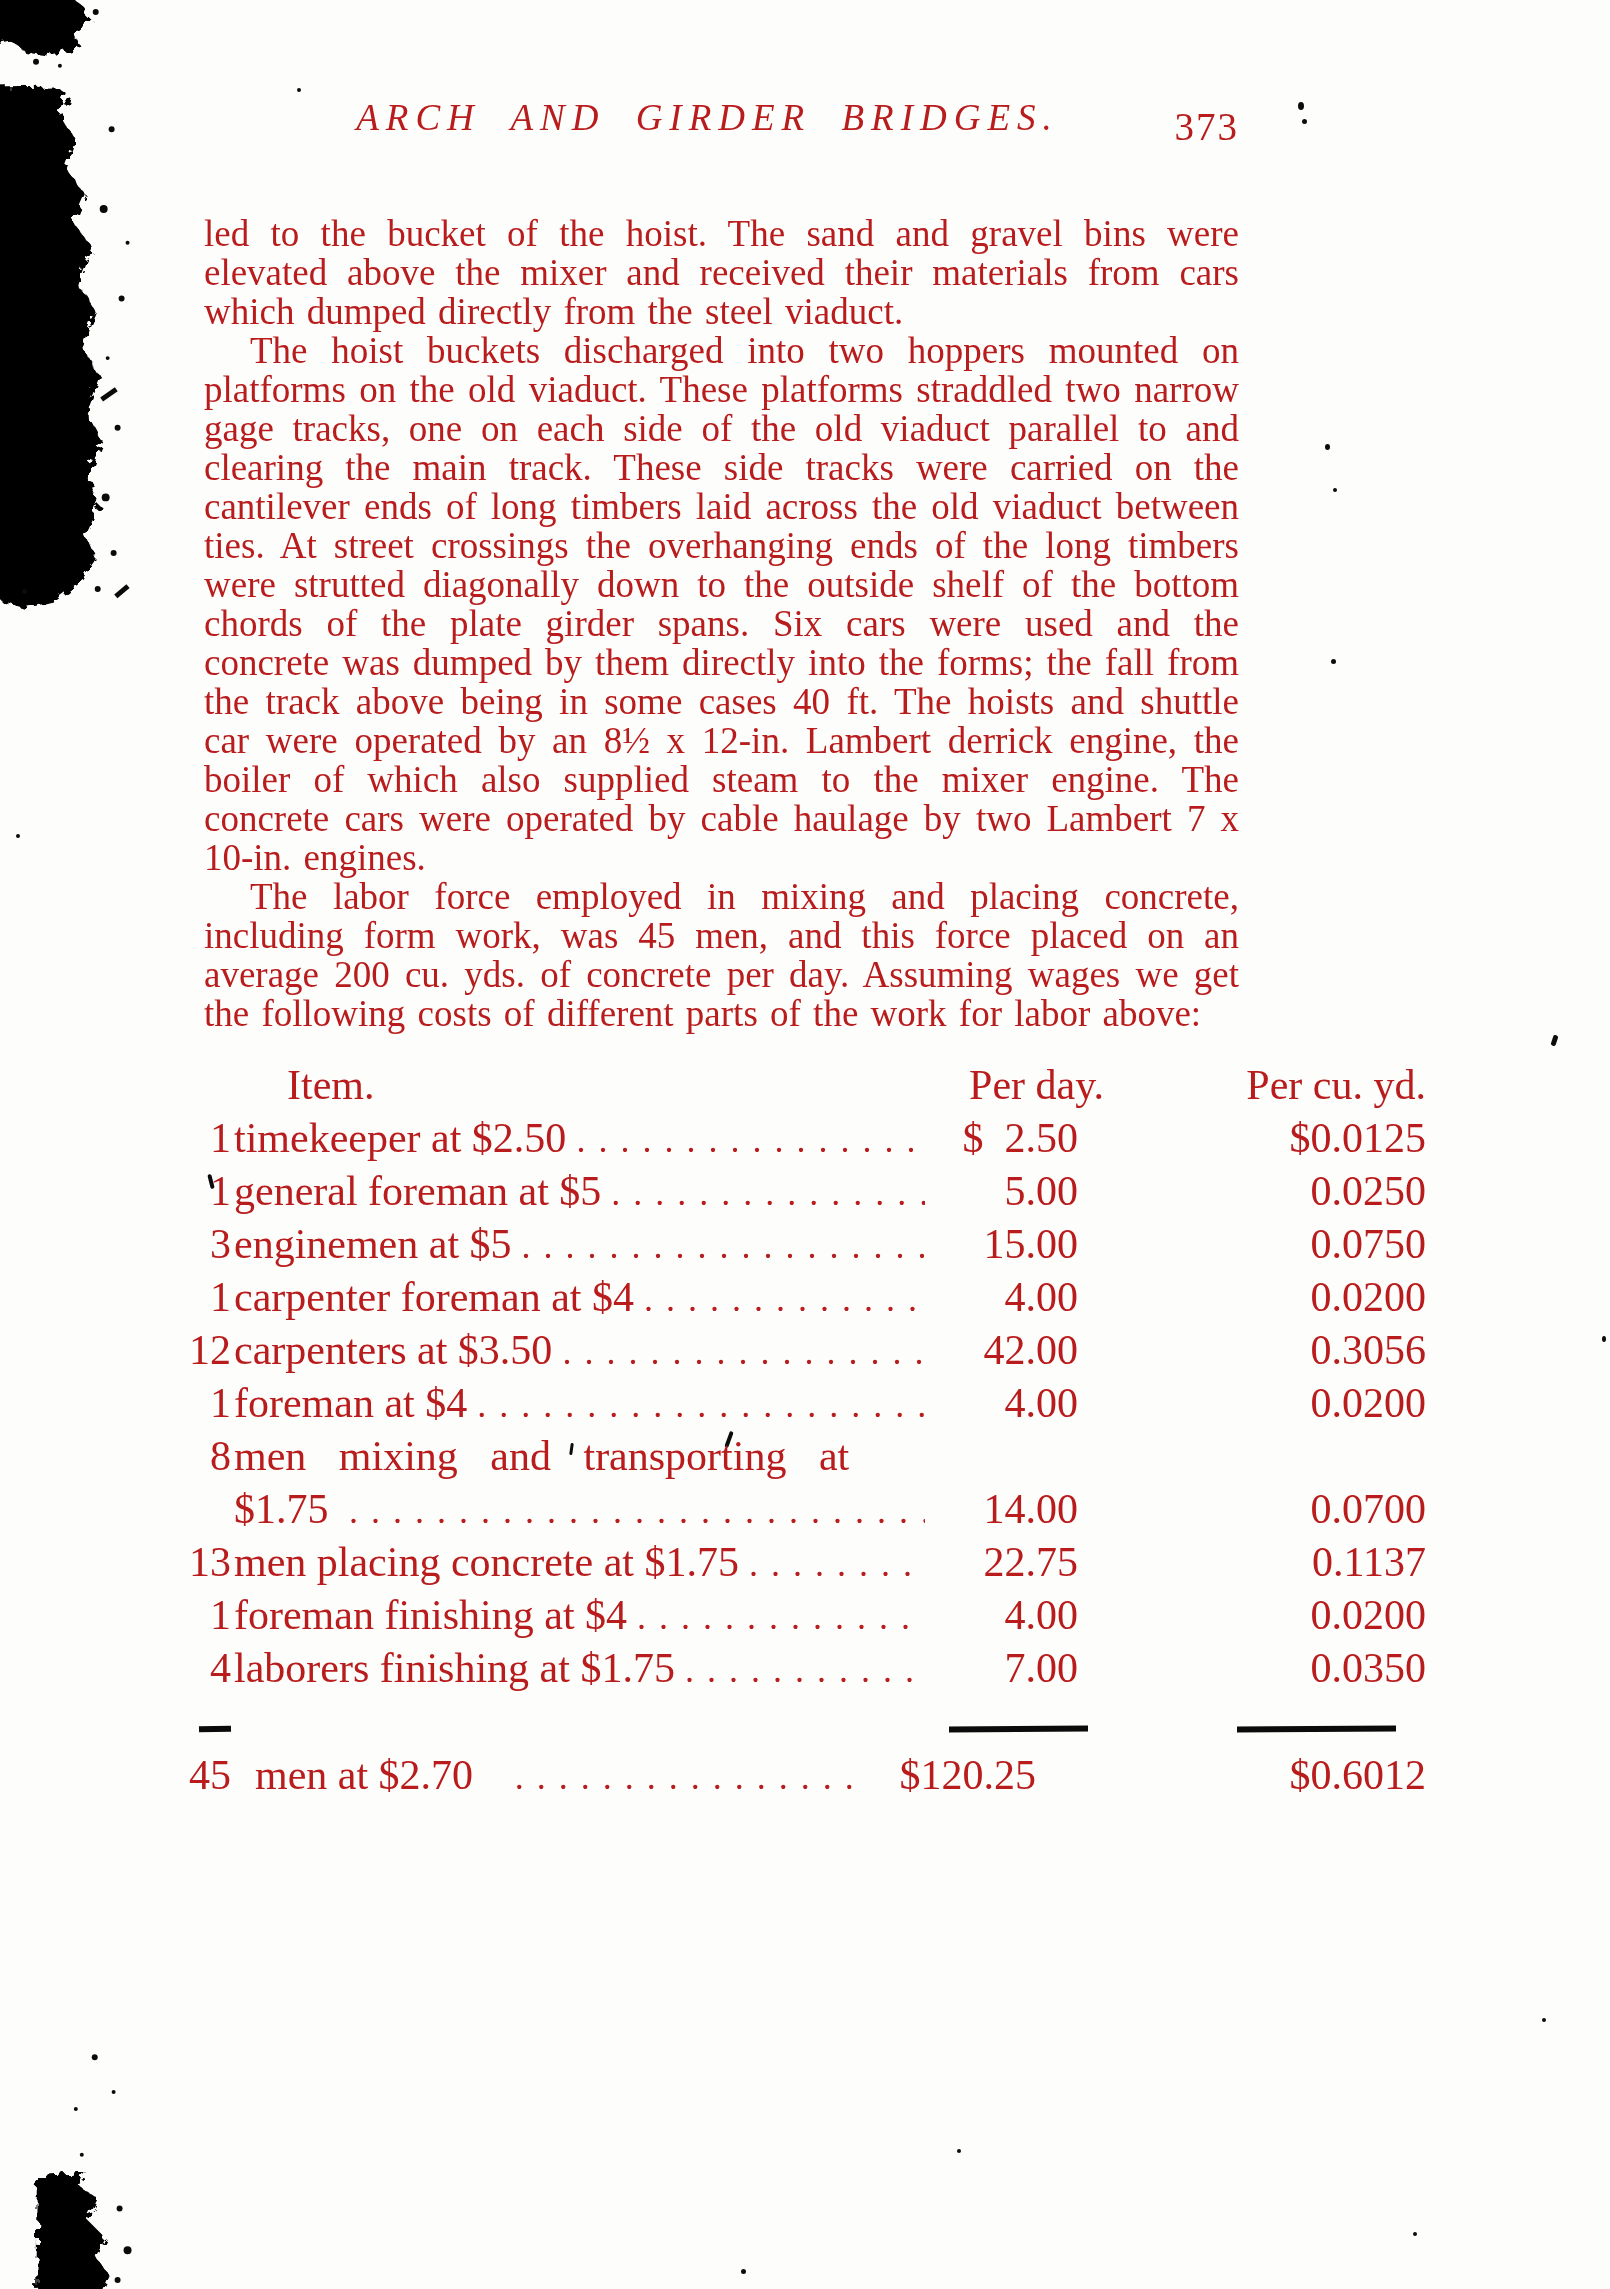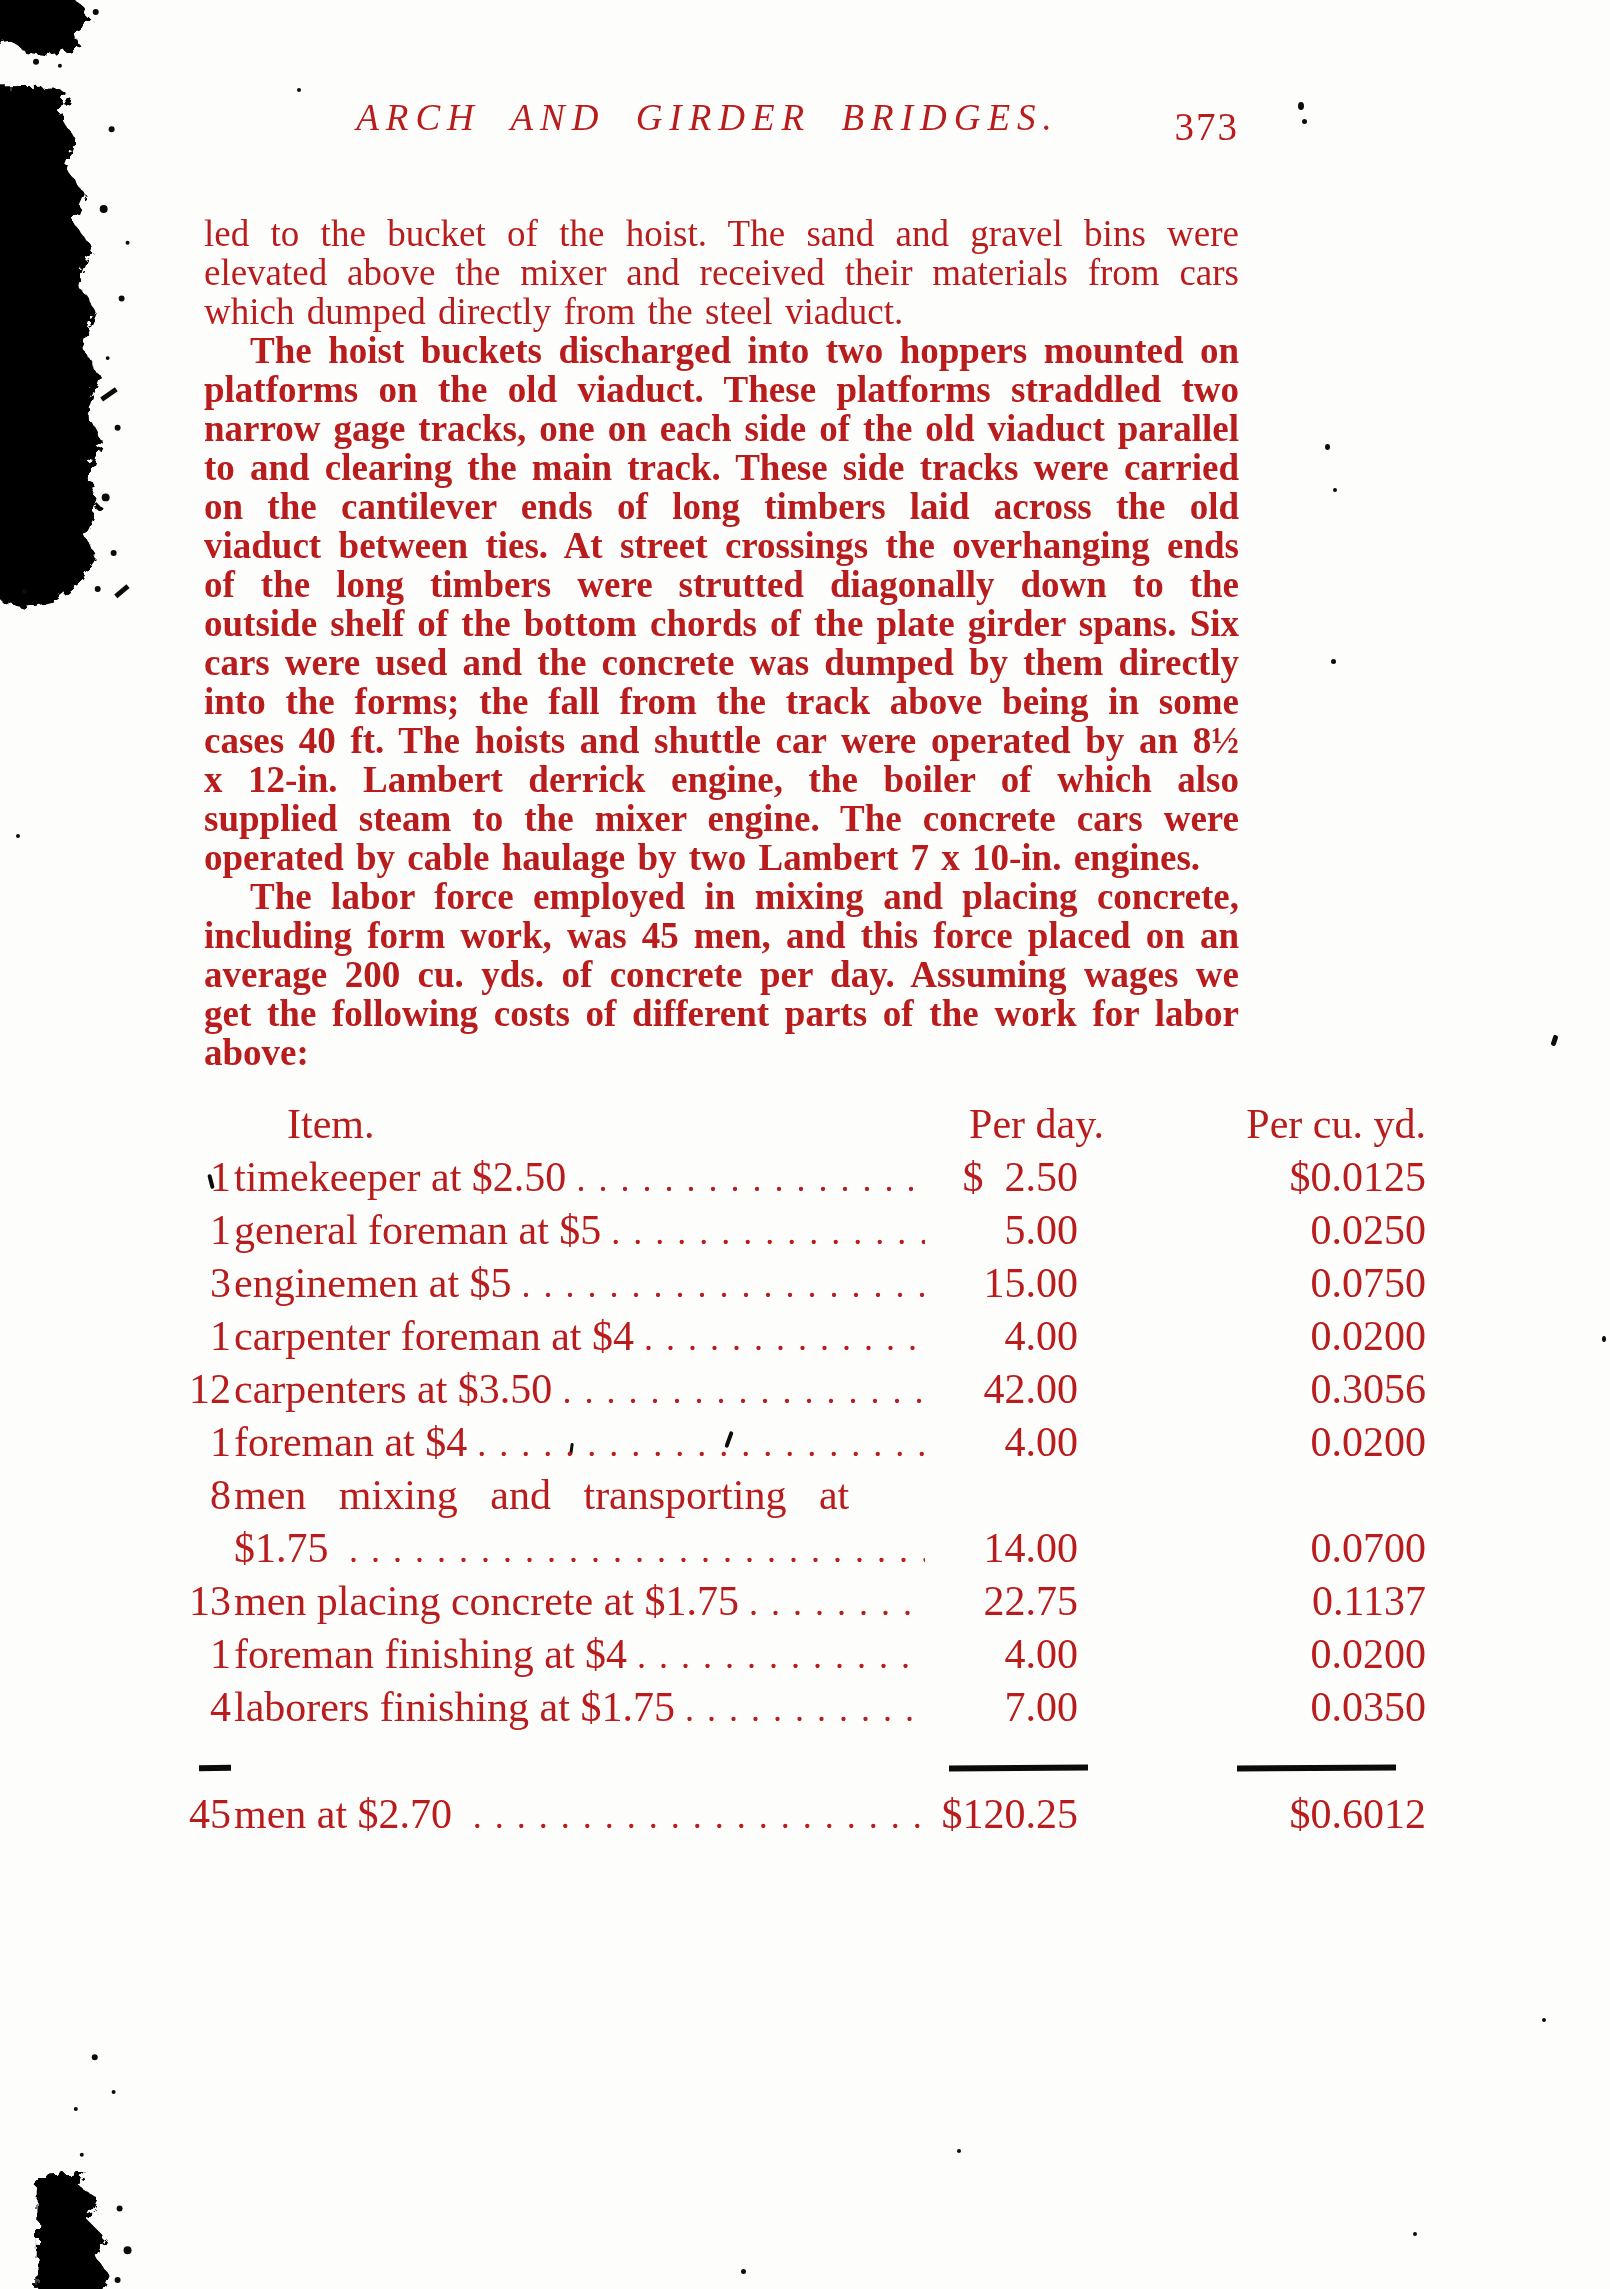--- a/index.html
+++ b/index.html
@@ -9,41 +9,41 @@
     font-family:"Liberation Serif","DejaVu Serif",serif;
   }
   .content{position:absolute;left:204px;top:96px;width:1035px;}
   .head{position:relative;height:60px;margin-bottom:58px;}
   .running-head{
     text-align:center;font-style:italic;font-size:37px;
     letter-spacing:7px;word-spacing:14px;transform:translateX(-14px);
   }
   .page-number{position:absolute;right:0;top:8px;font-size:39px;letter-spacing:2px;}
   p.body-par{margin:0;font-size:37px;line-height:39px;text-align:justify;word-spacing:3px;}
-  p.indent{text-indent:46px;font-weight:bold;}
+  p.indent{text-indent:46px;}
 
   .cost-table{margin-left:-17px;width:1239px;margin-top:26px;font-size:42px;}
   .trow{display:flex;align-items:baseline;height:53px;line-height:53px;}
   .qty{width:44px;text-align:right;flex:none;white-space:pre;}
   .lbl{margin-left:3px;flex:none;white-space:pre;}
   .spread{word-spacing:22px;}
   .leader{flex:1;overflow:hidden;white-space:nowrap;margin:0 4px 0 10px;}
   .leader::after{
     content:"..........................................................................";
     letter-spacing:13px;font-size:36px;
   }
   .leader.none::after{content:"";}
   .perday{width:149px;flex:none;text-align:right;white-space:pre;}
   .colgap{width:159px;flex:none;}
   .percu{width:189px;flex:none;text-align:right;white-space:pre;}
   .thead .item-h{margin-left:56px;flex:none;}
   .thead .perday{transform:translateX(26px);}
 
   .divider-row{height:46px;align-items:center;}
-  .total-row{margin-top:8px;}
+  .total-row{margin-top:8px;gap:21px;}
   .rule{display:inline-block;height:0;border-top:6px solid #0b0b0b;}
   .rule-qty{width:32px;transform:rotate(-1.2deg);}
   .rule-day{width:139px;transform:translateX(10px) rotate(-0.4deg);}
   .rule-cu{width:159px;transform:translateX(-30px) rotate(-0.3deg);}
 
   .blobs{position:absolute;left:0;top:0;pointer-events:none;}
   .speck{position:absolute;background:#0c0c0c;border-radius:50%;}
   .tick{position:absolute;background:#0c0c0c;border-radius:2px;}
 </style>
 </head>

